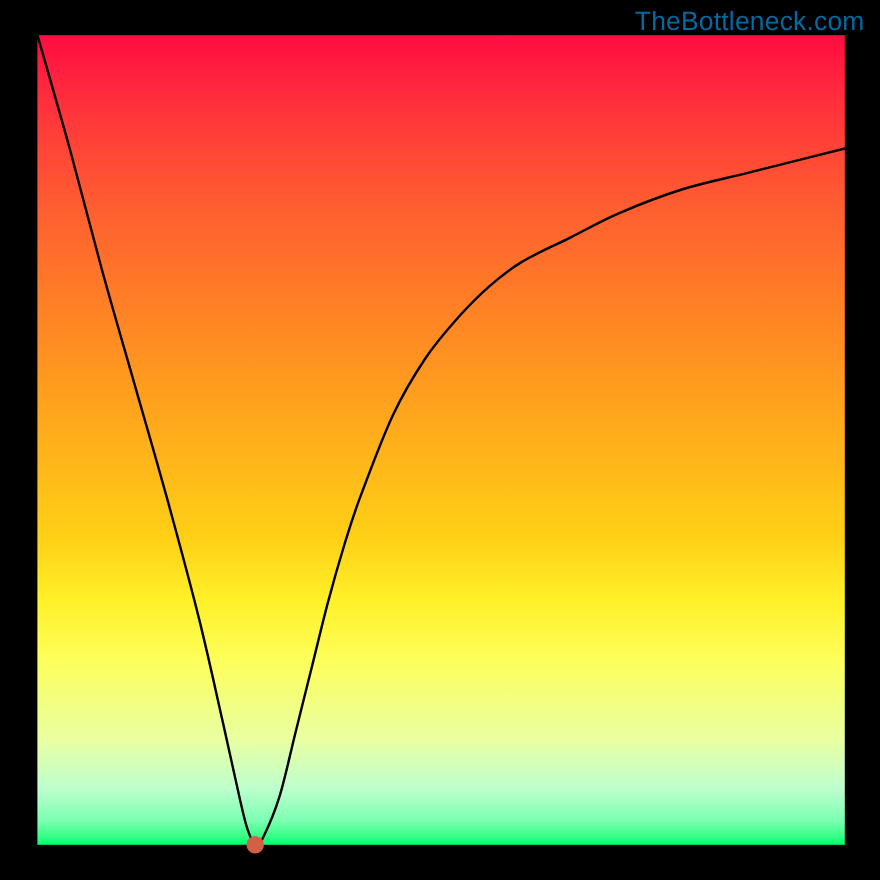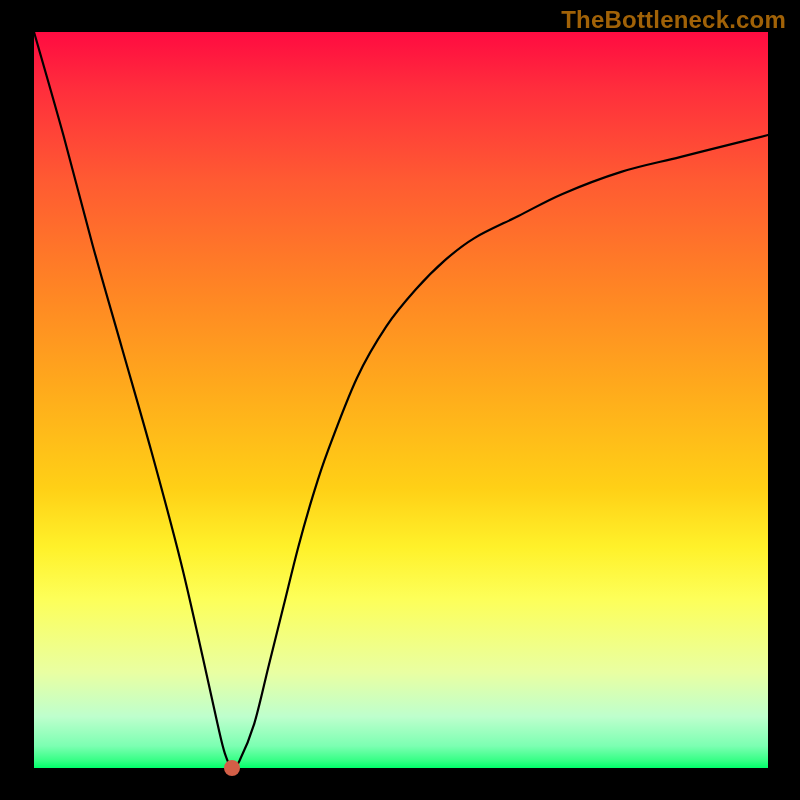--- a/index.html
+++ b/index.html
@@ -39,22 +39,22 @@
       #35ff85 99%,
       #00ff6a 100%
     );
   }
   .watermark {
     position: absolute;
     top: 6px;
     right: 14px;
     font-family: "Segoe UI", Arial, Helvetica, sans-serif;
     font-size: 24px;
-    font-weight: 700;
-    color: #a16207;
+    font-weight: 400;
+    color: #0369a1;
     letter-spacing: 0.2px;
     user-select: none;
   }
   svg.curve {
     position: absolute;
     left: 0;
     top: 0;
     width: 734px;
     height: 736px;
     overflow: visible;

